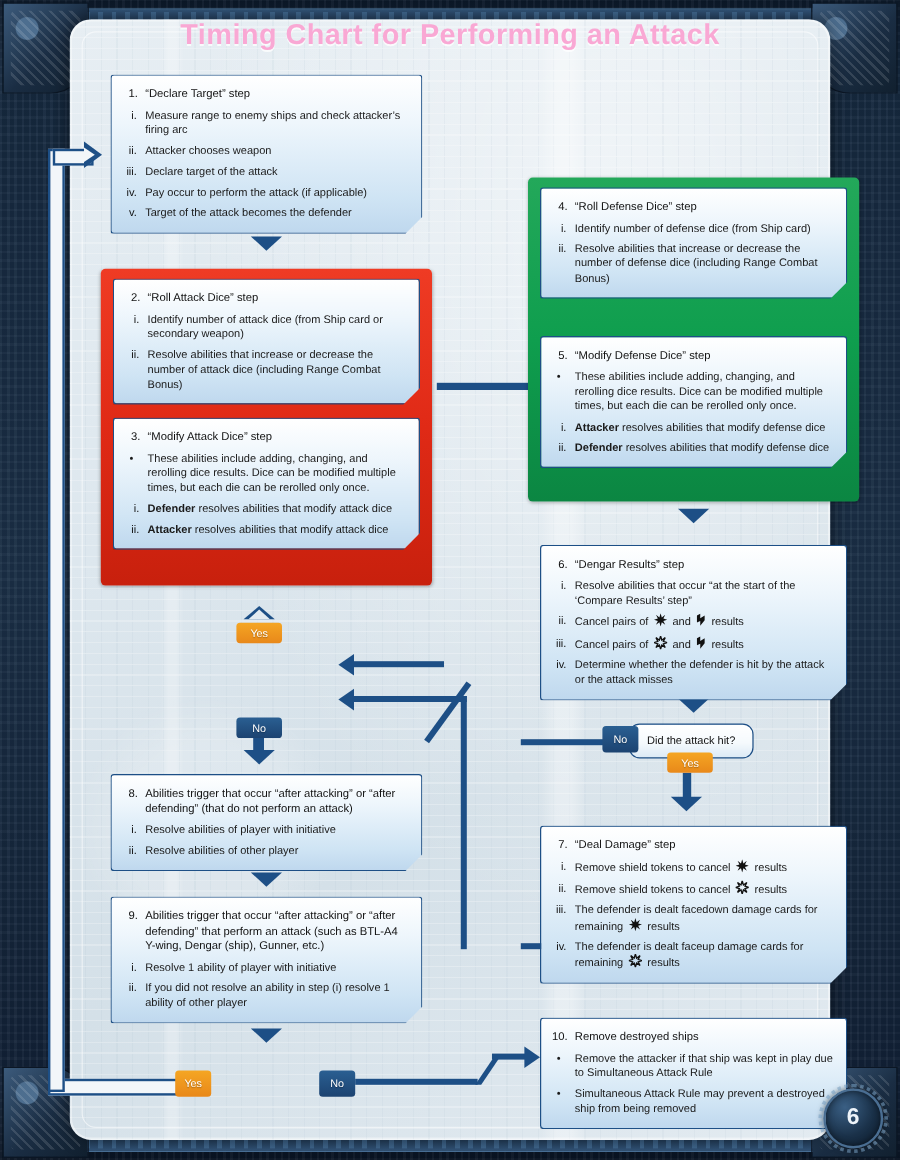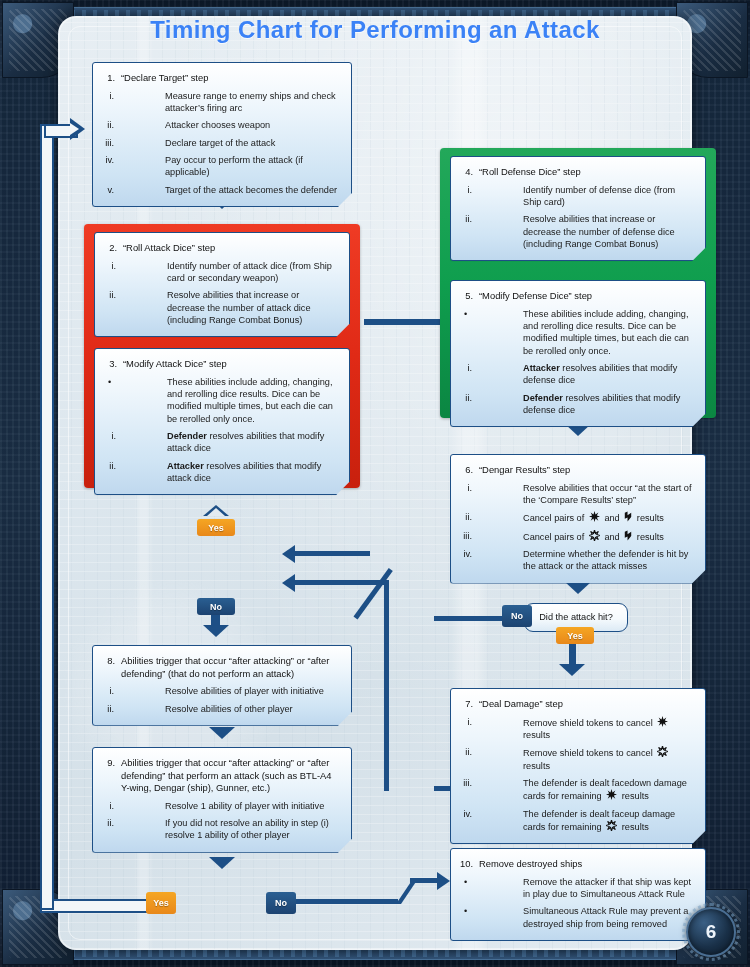--- a/index.html
+++ b/index.html
@@ -79,21 +79,21 @@
     pointer-events:none;
   }
   .sheet-inner-border{
     position:absolute;left:10px;top:10px;right:10px;bottom:10px;
     border:1px solid rgba(255,255,255,.55);border-radius:12px;pointer-events:none;
   }
 
   
   #title{
     position:absolute;left:0;right:0;top:16px;text-align:center;
-    color:#3b82f6;font-size:24px;letter-spacing:.4px;font-weight:bold;
+    color:#f9a8d4;font-size:24px;letter-spacing:.4px;font-weight:bold;
     font-family:"Liberation Sans Narrow","Liberation Sans",sans-serif;
     font-stretch:condensed;
     text-shadow:0 1px 0 rgba(255,255,255,.75);
     z-index:6;
   }
   #title .sc{font-size:24px;}
 
   
   .node{
     position:absolute;box-sizing:border-box;z-index:5;
@@ -104,40 +104,40 @@
     color:#1a1a1a;font-size:9.2px;line-height:1.34;
     box-shadow:0 1px 2px rgba(0,0,0,.18);
     clip-path:polygon(0 0, 100% 0, 100% calc(100% - 14px), calc(100% - 14px) 100%, 0 100%);
   }
   .node .hd{display:flex;gap:6px;font-size:9.4px;color:#111;margin-bottom:5px;}
   .node .hd .num{min-width:14px;text-align:right;}
   .node ol{list-style:none;margin:0;padding:0;}
   .node li{display:flex;gap:7px;margin-bottom:5px;}
   .node li .rn{min-width:13px;text-align:right;flex:0 0 auto;color:#111;}
   .node li .bu{min-width:13px;text-align:center;flex:0 0 auto;}
-  .node li .tx{flex:1 1 auto;margin-left:44px;}
+  .node li .tx{flex:1 1 auto;}
   .node b{font-weight:bold;}
 
   
   .accent{position:absolute;border-radius:4px;z-index:4;}
   .accent.red{background:linear-gradient(180deg,#ef3b24 0%,#e02a16 50%,#c8200d 100%);
     box-shadow:0 1px 3px rgba(0,0,0,.28);}
   .accent.green{background:linear-gradient(180deg,#23a85a 0%,#0f9e4e 50%,#0b8642 100%);
     box-shadow:0 1px 3px rgba(0,0,0,.28);}
 
   
   .decision{
     position:absolute;box-sizing:border-box;z-index:6;
     background:linear-gradient(180deg,#ffffff 0%,#f5fafd 55%,#dceaf5 100%);
     border:1.5px solid #1d4f86;border-radius:9px;
     font-size:9.2px;line-height:1.42;color:#111;
     padding:7px 9px;
   }
   .tag{
-    position:absolute;z-index:7;color:#fff;font-size:9px;font-weight:bold;
+    position:absolute;z-index:7;color:#fff;font-size:9px;font-weight:normal;
     display:flex;align-items:center;justify-content:center;
     text-shadow:0 1px 1px rgba(0,0,0,.35);
   }
   .tag.yes{background:linear-gradient(180deg,#f5a623 0%,#e8881a 100%);}
   .tag.no{background:linear-gradient(180deg,#2a5f92 0%,#1c4371 100%);}
   .tag.v{width:38px;height:17px;border-radius:3px;}
   .tag.h{width:30px;height:22px;border-radius:3px;}
 
   
   .ln{position:absolute;background:#1d4f86;z-index:3;}

